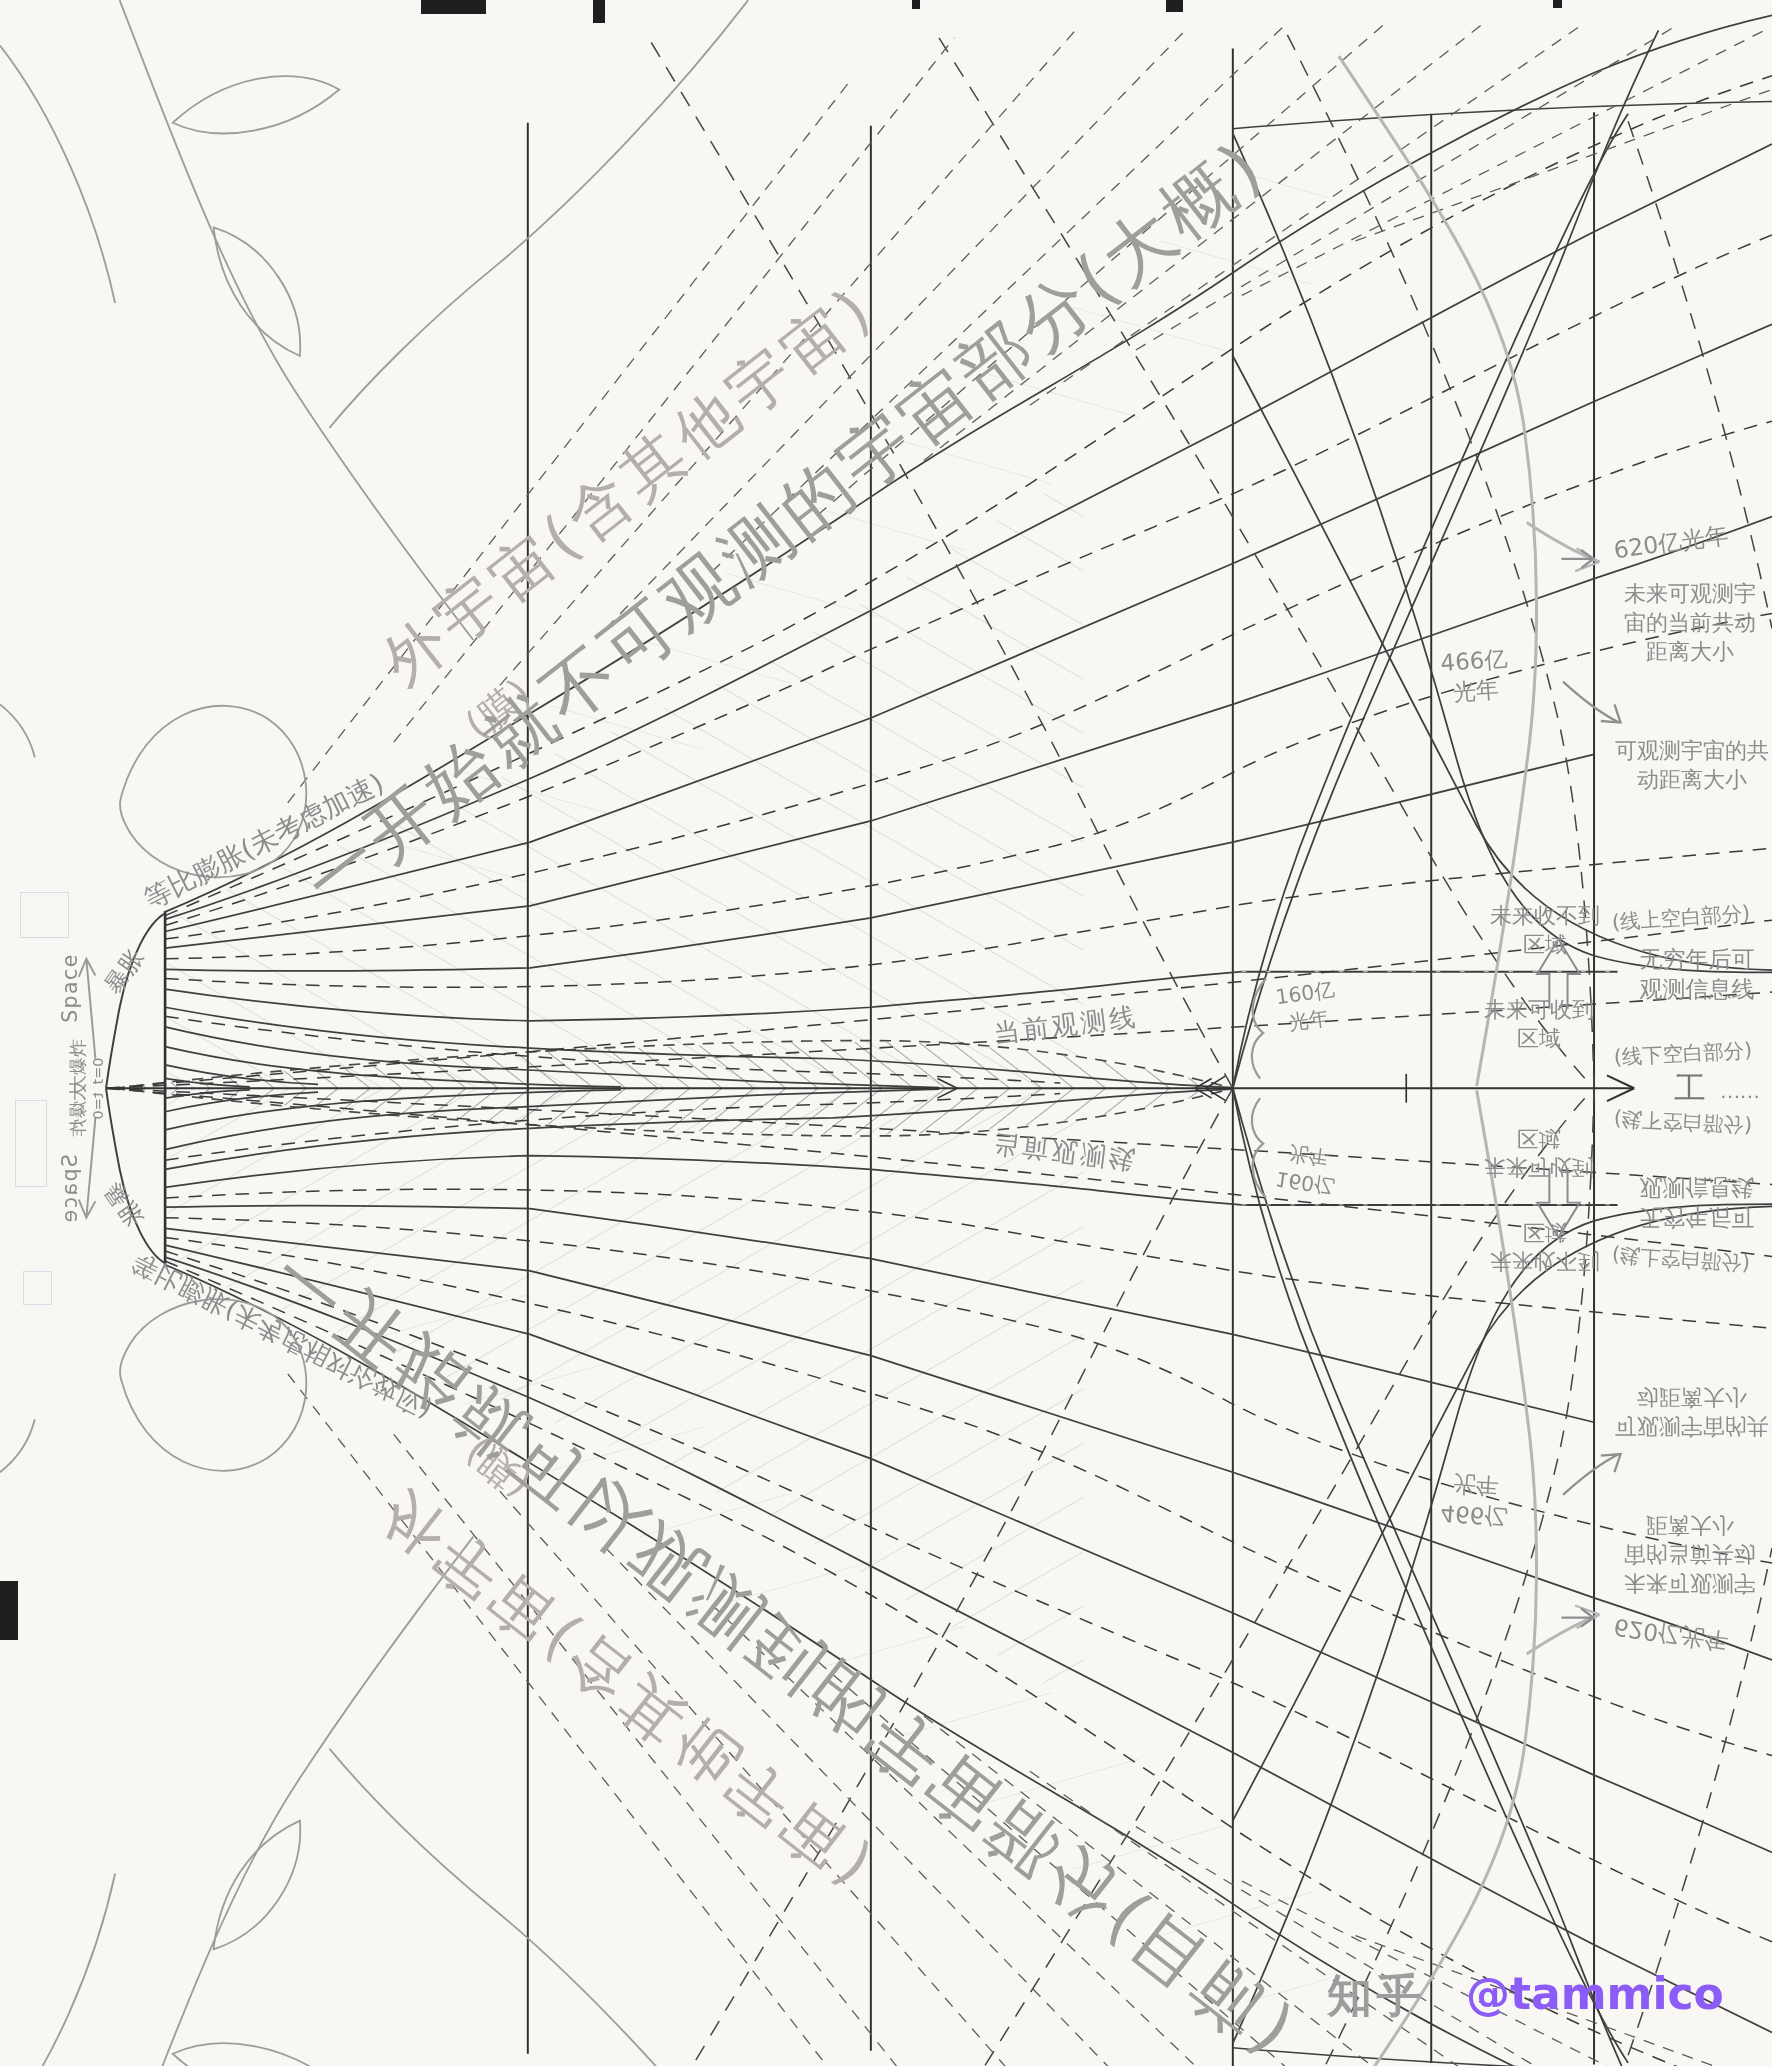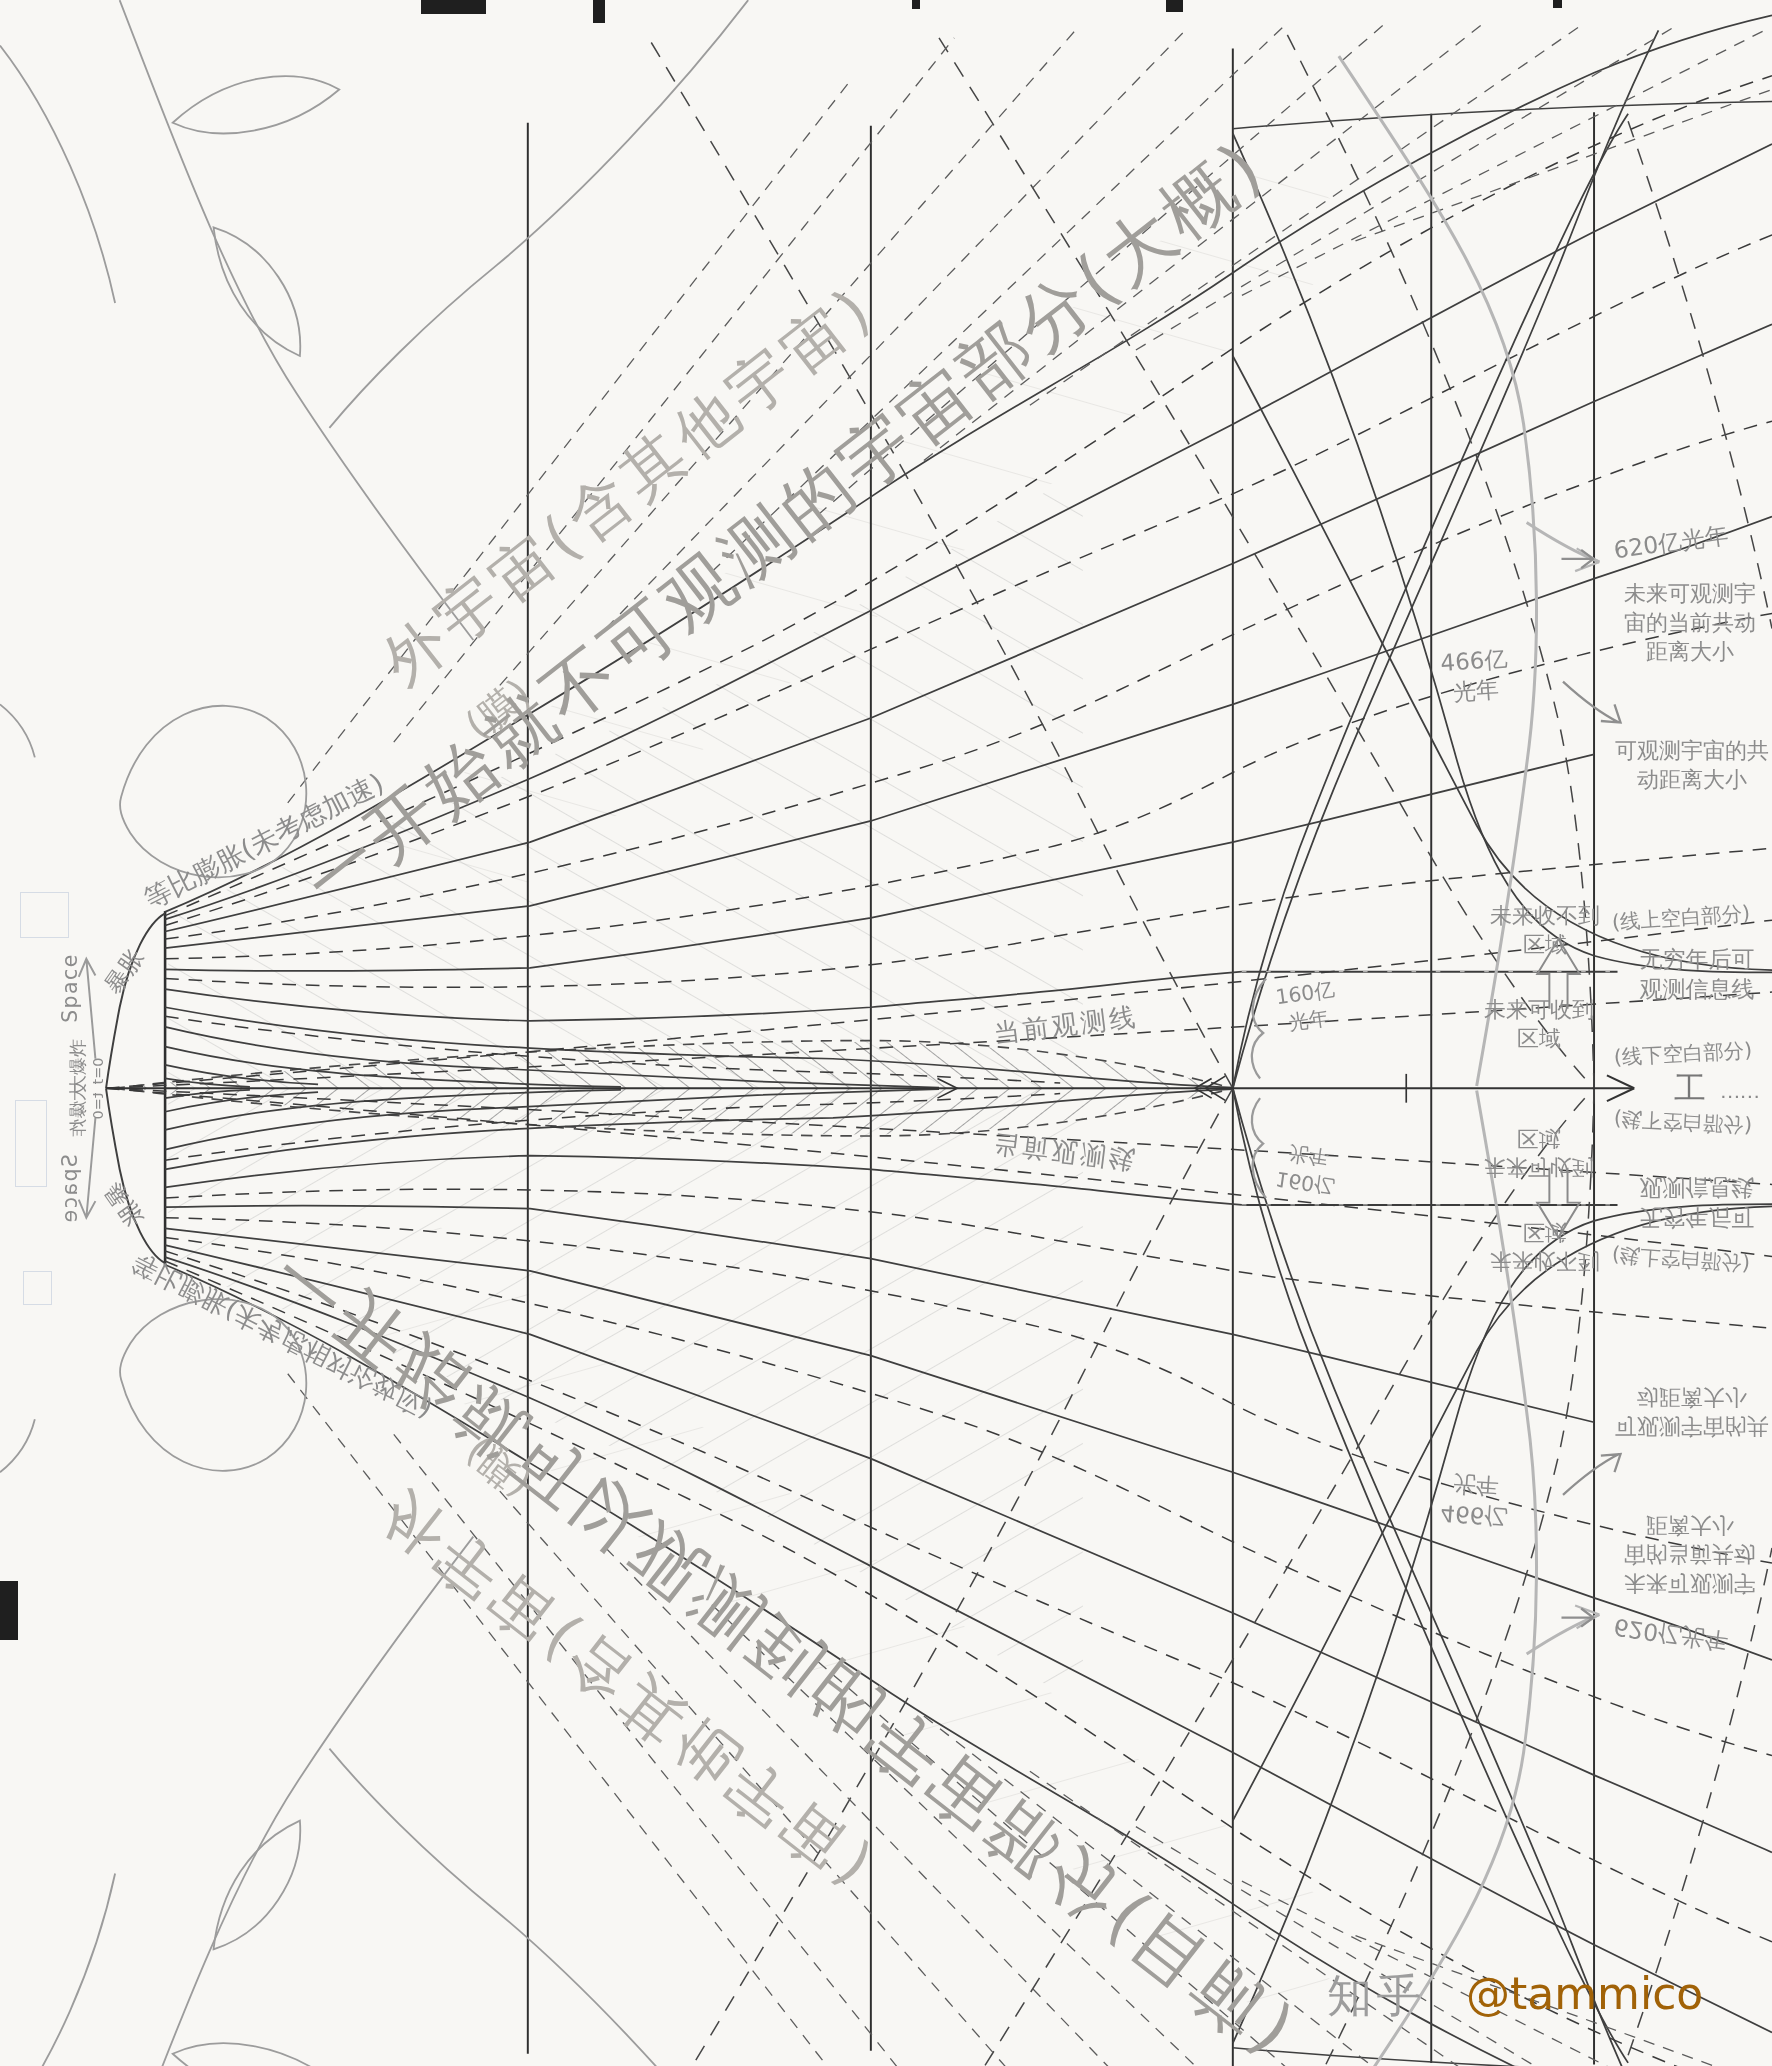--- a/index.html
+++ b/index.html
@@ -6,22 +6,22 @@
   .canvas{position:relative;width:1772px;height:2066px;background:#f8f7f4;overflow:hidden;
           font-family:"DejaVu Sans","Liberation Sans",sans-serif;}
   svg.sketch{position:absolute;left:0;top:0;}
   .lbl{position:absolute;color:#8c8c8c;white-space:pre-line;text-align:center;line-height:1.32;
        transform:translate(-50%,-50%);}
   .lbl.flip{ } 
   .pencil-big{color:#b3b0ab;}
   .pencil-mid{color:#a09e9a;}
   .artifact{position:absolute;background:#1f1f1f;}
   .bluebox{position:absolute;border:1.5px solid #b9c6d8;opacity:.55;}
-  .wm{position:absolute;color:#9d9d9d;font-weight:normal;}
-  .wm-handle{position:absolute;color:#a16207;font-weight:normal;}
+  .wm{position:absolute;color:#9d9d9d;font-weight:bold;}
+  .wm-handle{position:absolute;color:#8b5cf6;font-weight:bold;}
 </style>
 </head>
 <body>
 
 <div class="canvas">
 
   <svg class="sketch" width="1772" height="2066" viewBox="0 0 2340 2728">
     <defs>
       <pattern id="hatchDense" width="26" height="26" patternUnits="userSpaceOnUse" patternTransform="rotate(-52)">
         <line x1="0" y1="0" x2="0" y2="26" stroke="#9b9b9b" stroke-width="2.4"></line>

